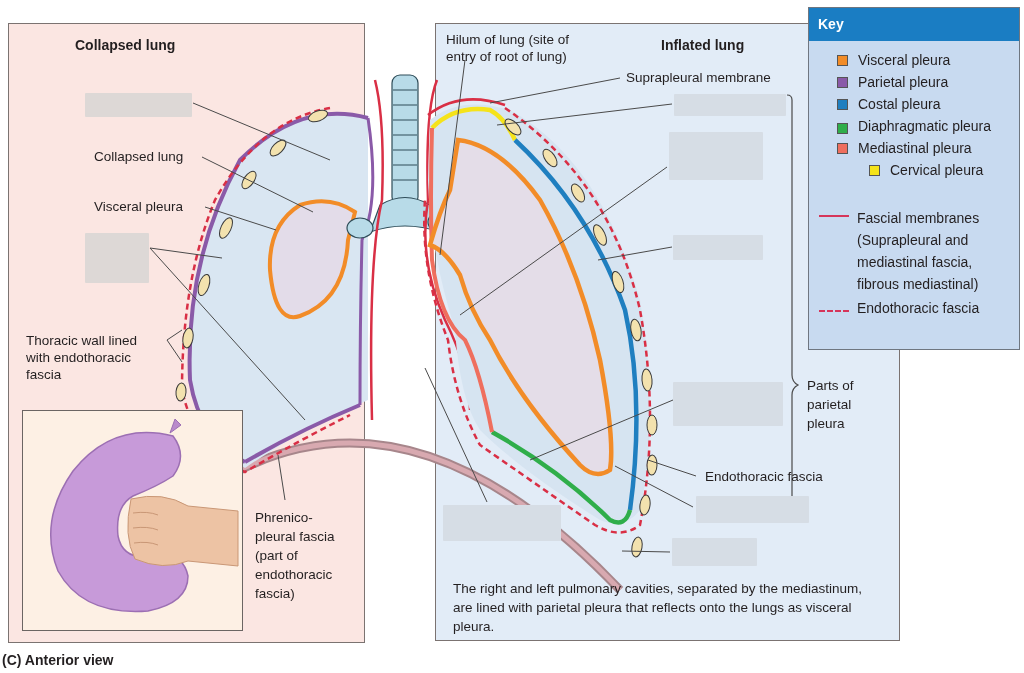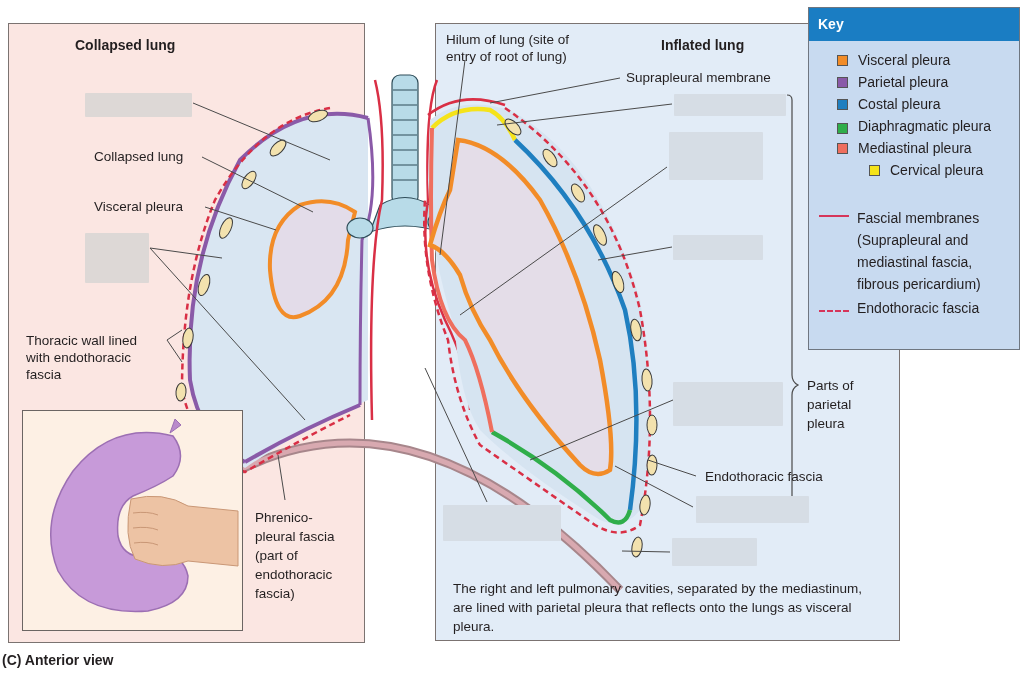--- a/index.html
+++ b/index.html
@@ -200,20 +200,20 @@
   <div class="key-item" style="top:154px;padding-left:32px;">
       <span class="swatch" style="background:#f5e31a"></span>
       <span>Cervical pleura</span>
     </div>
 
   <div style="position:absolute;left:10px;top:207px;width:30px;height:2px;background:#d6355a;"></div>
   <div style="position:absolute;left:48px;top:199px;font-size:14px;line-height:22px;">
     <div>Fascial membranes</div>
     <div>(Suprapleural and</div>
     <div>mediastinal fascia,</div>
-    <div>fibrous pericardium)</div>
+    <div>fibrous mediastinal)</div>
   </div>
   <div style="position:absolute;left:10px;top:302px;width:30px;height:0;border-top:2px dashed #d6355a;"></div>
   <div style="position:absolute;left:48px;top:292px;font-size:14px;">Endothoracic fascia</div>
 </div>
 
 <div class="footnote">The right and left pulmonary cavities, separated by the mediastinum, are lined with parietal pleura that reflects onto the lungs as visceral pleura.</div>
 <div class="caption">(C)  Anterior view</div>
 
 </body></html>

